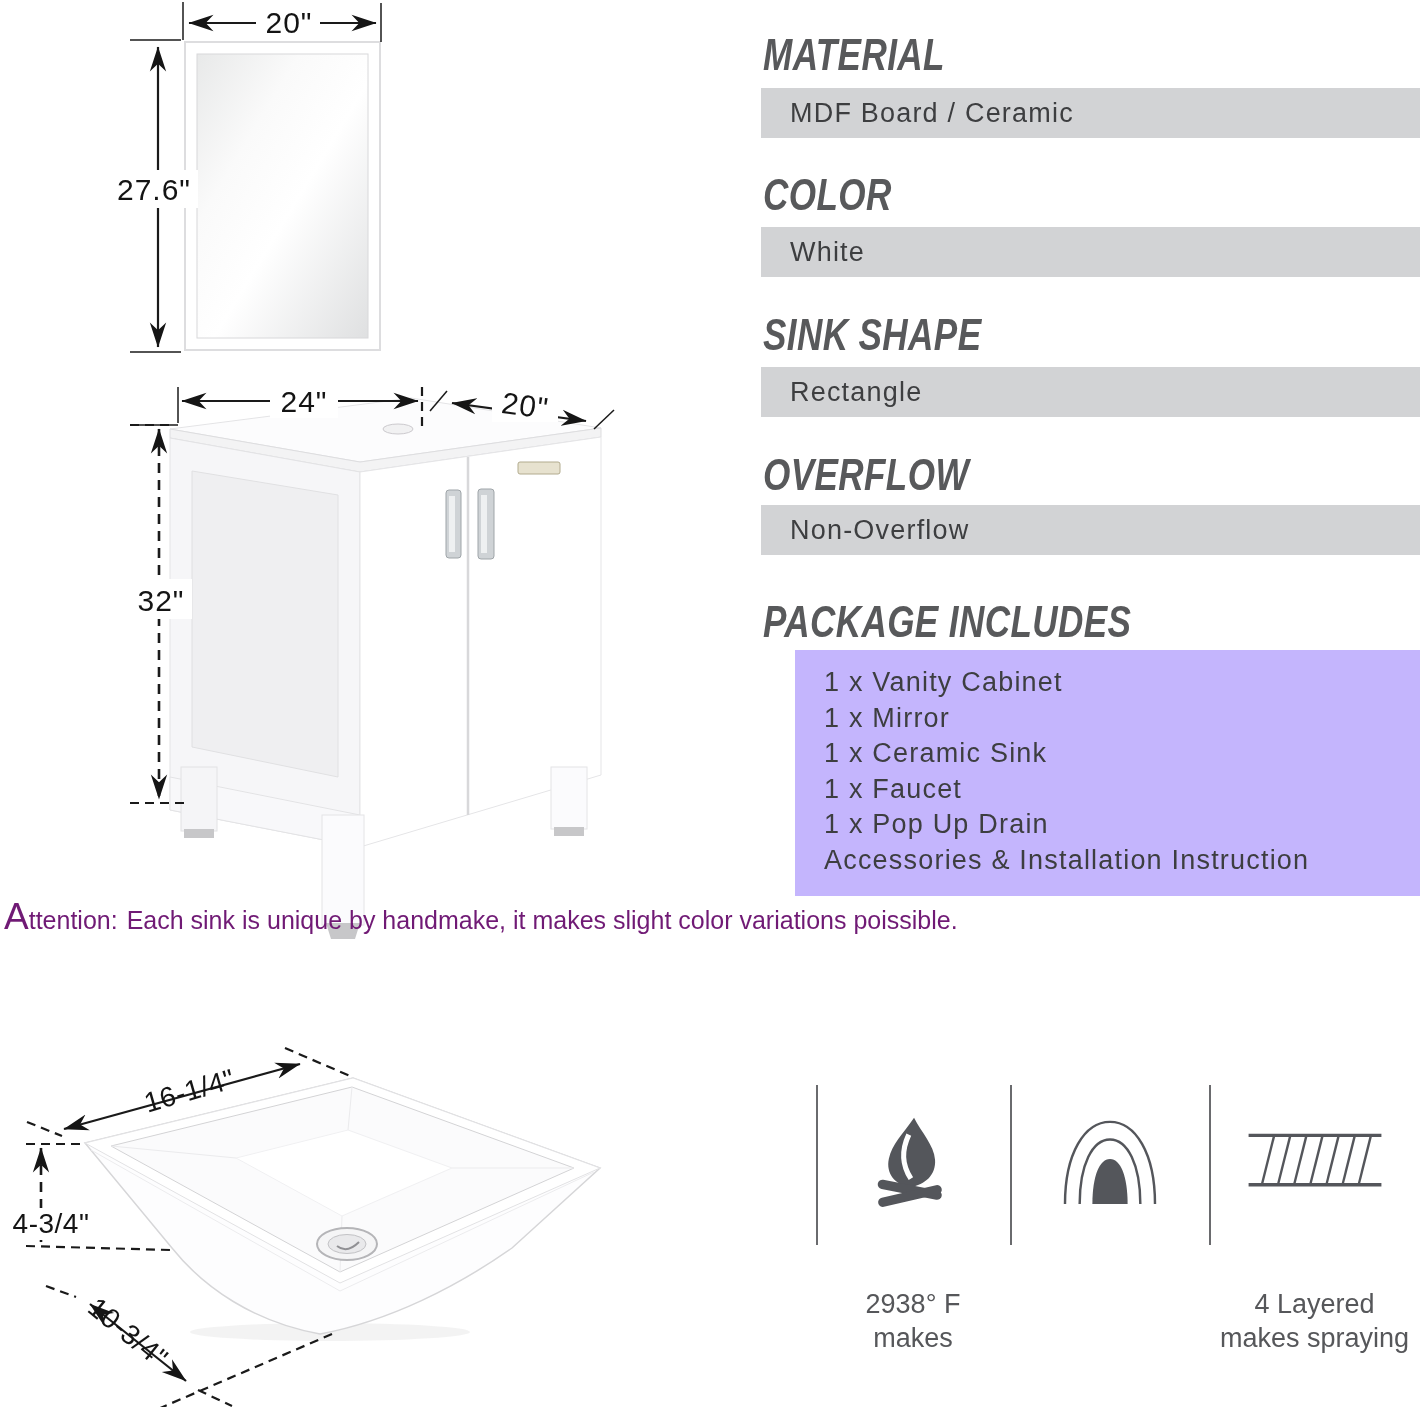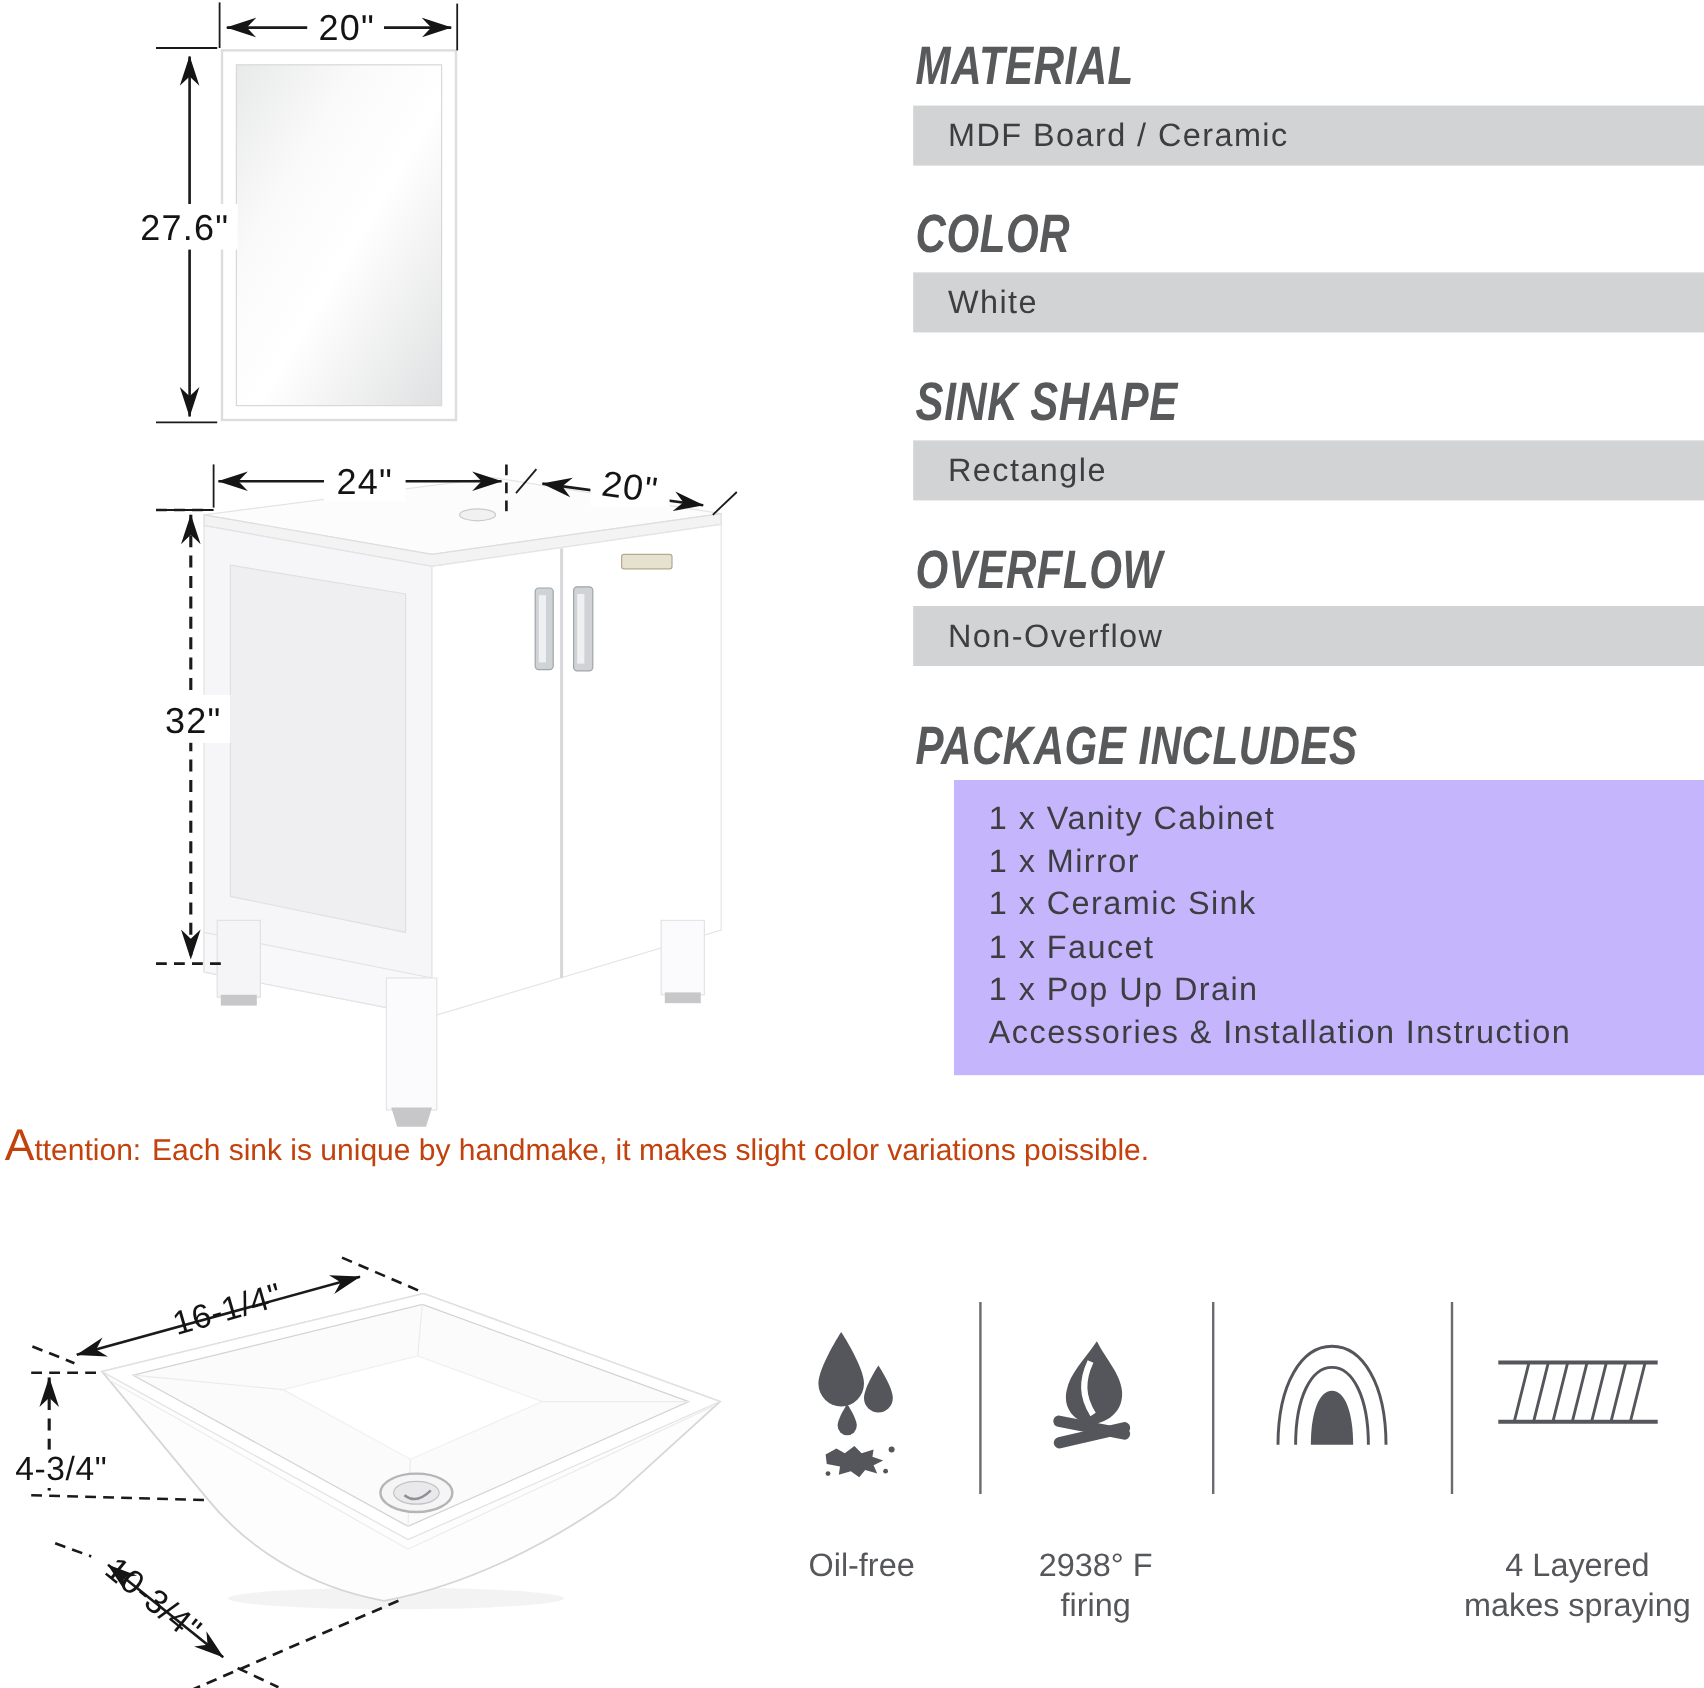--- a/index.html
+++ b/index.html
@@ -12,21 +12,21 @@
           font-style:italic;line-height:38px;white-space:nowrap;
           transform:scaleX(0.78);transform-origin:left bottom;letter-spacing:0.5px;}
   .spec-bar{position:absolute;left:761px;width:736px;height:50px;background:#d2d3d5;
             color:#3d3e40;font-size:27px;line-height:50px;padding-left:29px;
             box-sizing:border-box;letter-spacing:1.2px;white-space:nowrap;}
   .pkg-bar{position:absolute;left:761px;top:650px;width:659px;height:246px;background:#c4b5fd;
            padding:15px 0 0 29px;box-sizing:border-box;margin-left:34px;}
   .pkg-line{font-size:27px;line-height:35.5px;color:#3d3e40;letter-spacing:1.2px;white-space:nowrap;}
 
   
-  .attention{position:absolute;left:4px;top:934px;font-size:25px;color:#c2410c;white-space:nowrap;}
+  .attention{position:absolute;left:4px;top:896px;font-size:25px;color:#701a75;white-space:nowrap;}
   .attention .init{font-size:37px;}
   .attention .body{margin-left:9px;}
 
   
   #features{position:absolute;left:620px;top:1080px;width:800px;height:310px;}
   .feat-col{position:absolute;top:0;height:310px;text-align:center;}
   .feat-divider{position:absolute;top:5px;width:2px;height:160px;background:#6a6b6e;}
   .feat-label{position:absolute;top:207px;width:100%;text-align:center;font-size:27px;
               line-height:34px;color:#56575a;}
   .feat-icon-wrap{position:absolute;width:100%;text-align:center;}
@@ -210,50 +210,33 @@
       <line class="dim-shaft" x1="90" y1="264" x2="186" y2="341" marker-start="url(#ah)" marker-end="url(#ah)"></line>
       <text class="dimtxt-s" x="122" y="300" transform="rotate(39 122 300)">10-3/4"</text>
     </g>
   </svg>
 
   <div id="features">
     <div class="feat-divider" style="left:196px"></div>
     <div class="feat-divider" style="left:390px"></div>
     <div class="feat-divider" style="left:589px"></div>
 
-    <div class="feat-col" style="left:0;width:196px">
-      <div class="feat-icon-wrap" style="top:18px">
-        <svg width="100" height="150" viewBox="0 0 100 130">
-          <path class="icon-fill" d="M33 2 C33 2 14 31 14 45 A19 19 0 0 0 52 45 C52 31 33 2 33 2 Z"></path>
-          <path class="icon-fill" d="M64 30 C64 30 52 48 52 57 A12 12 0 0 0 76 57 C76 48 64 30 64 30 Z"></path>
-          <path class="icon-fill" d="M38 62 C38 62 30 74 30 80 A8 8 0 0 0 46 80 C46 74 38 62 38 62 Z"></path>
-          <path class="icon-fill" d="M20 104 l9 -5 l7 4 l8 -6 l6 6 l10 -3 l-1 6 l9 3 l-8 4 l3 7 l-10 -3 l-5 6 l-7 -5 l-10 3 l1 -7 l-11 -2 Z"></path>
-          <circle class="icon-fill" cx="75" cy="100" r="2.5"></circle>
-          <circle class="icon-fill" cx="70" cy="118" r="2"></circle>
-          <circle class="icon-fill" cx="22" cy="120" r="2"></circle>
-        </svg>
-      </div>
-      <div class="feat-label">
-        <div>Oil-free</div>
-        <div></div>
-      </div>
-    </div>
 
     <div class="feat-col" style="left:196px;width:194px">
       <div class="feat-icon-wrap" style="top:20px">
         <svg width="84" height="128" viewBox="0 0 80 92">
           <path class="icon-fill" d="M41 2 C30 18 20 27 17 41 C14 55 23 66 37 68 C52 66 62 56 61 42 C60 28 48 16 41 2 Z"></path>
           <path d="M36 18 C29 33 29 46 38 60" stroke="#ffffff" stroke-width="5" fill="none"></path>
           <rect class="icon-fill" x="6" y="66" width="62" height="9" rx="4.5" transform="rotate(11 37 70)"></rect>
           <rect class="icon-fill" x="6" y="72" width="62" height="9" rx="4.5" transform="rotate(-13 37 76)"></rect>
         </svg>
       </div>
       <div class="feat-label">
         <div>2938° F</div>
-        <div>firing</div>
+        <div>makes</div>
       </div>
     </div>
 
     <div class="feat-col" style="left:390px;width:199px">
       <div class="feat-icon-wrap" style="top:36px">
         <svg width="104" height="90" viewBox="0 0 104 92">
           <path class="icon-stroke" stroke-width="2.5" d="M6 90 C6 38 26 6 52 6 C78 6 98 38 98 90"></path>
           <path class="icon-stroke" stroke-width="2.5" d="M21 90 C21 50 34 24 52 24 C70 24 83 50 83 90"></path>
           <path class="icon-fill" d="M34 90 C34 62 41 44 52 44 C63 44 70 62 70 90 Z"></path>
         </svg>

